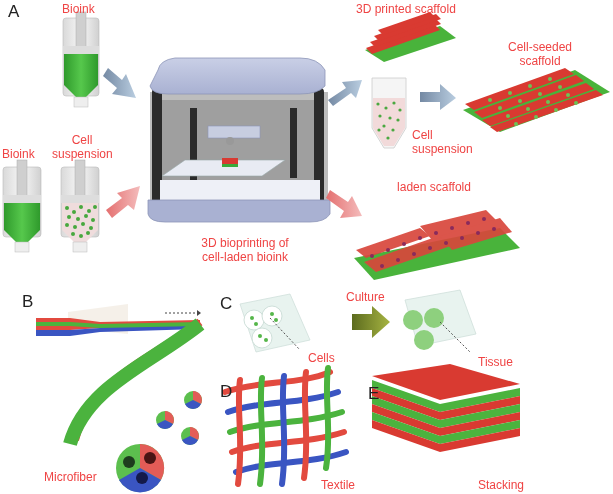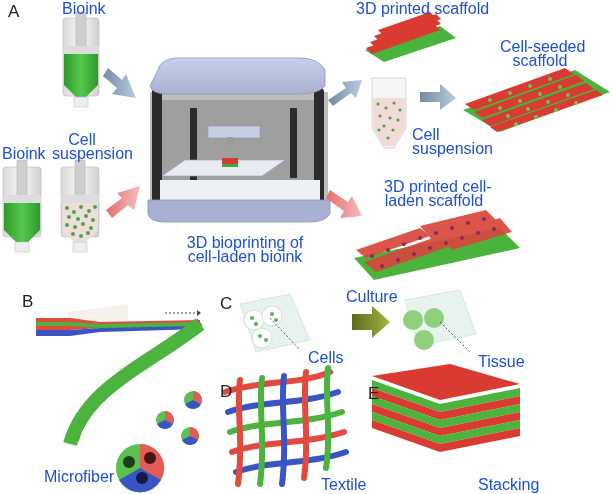--- a/index.html
+++ b/index.html
@@ -1,17 +1,17 @@
 <!DOCTYPE html>
 <html><head>
 <meta charset="utf-8">
 <style>
   html,body{margin:0;padding:0;background:#fff;}
   body{width:613px;height:494px;position:relative;overflow:hidden;font-family:"Liberation Sans",sans-serif;color:#333;}
-  .lbl{position:absolute;font-size:16px;line-height:14px;color:#1d4ed8;text-align:center;white-space:nowrap;}
+  .lbl{position:absolute;font-size:12px;line-height:14px;color:#ef4444;text-align:center;white-space:nowrap;}
   .panel{position:absolute;font-size:17px;color:#222;font-family:"Liberation Sans",sans-serif;}
   svg{position:absolute;left:0;top:0;}
 </style>
 </head>
 <body>
 
 <svg width="613" height="494" viewBox="0 0 613 494">
   <defs>
     <linearGradient id="gGreen" x1="0" x2="1">
         <stop offset="0" stop-color="#2f9a2c"></stop>
@@ -285,21 +285,20 @@
 <div class="lbl" style="left:356px;top:2px;">3D printed scaffold</div>
 <div class="lbl" style="left:500px;top:40px;width:80px;">
   <div>Cell-seeded</div>
   <div>scaffold</div>
 </div>
 <div class="lbl" style="left:412px;top:128px;text-align:left;">
   <div>Cell</div>
   <div>suspension</div>
 </div>
 <div class="lbl" style="left:384px;top:180px;width:100px;">
-  <div>3D printed cell-</div>
   <div>laden scaffold</div>
 </div>
 
 <div class="panel" style="left:22px;top:292px;">B</div>
 <div class="lbl" style="left:44px;top:470px;">Microfiber</div>
 
 <div class="panel" style="left:220px;top:294px;">C</div>
 <div class="lbl" style="left:346px;top:290px;">Culture</div>
 <div class="lbl" style="left:308px;top:351px;">Cells</div>
 <div class="lbl" style="left:478px;top:355px;">Tissue</div>

